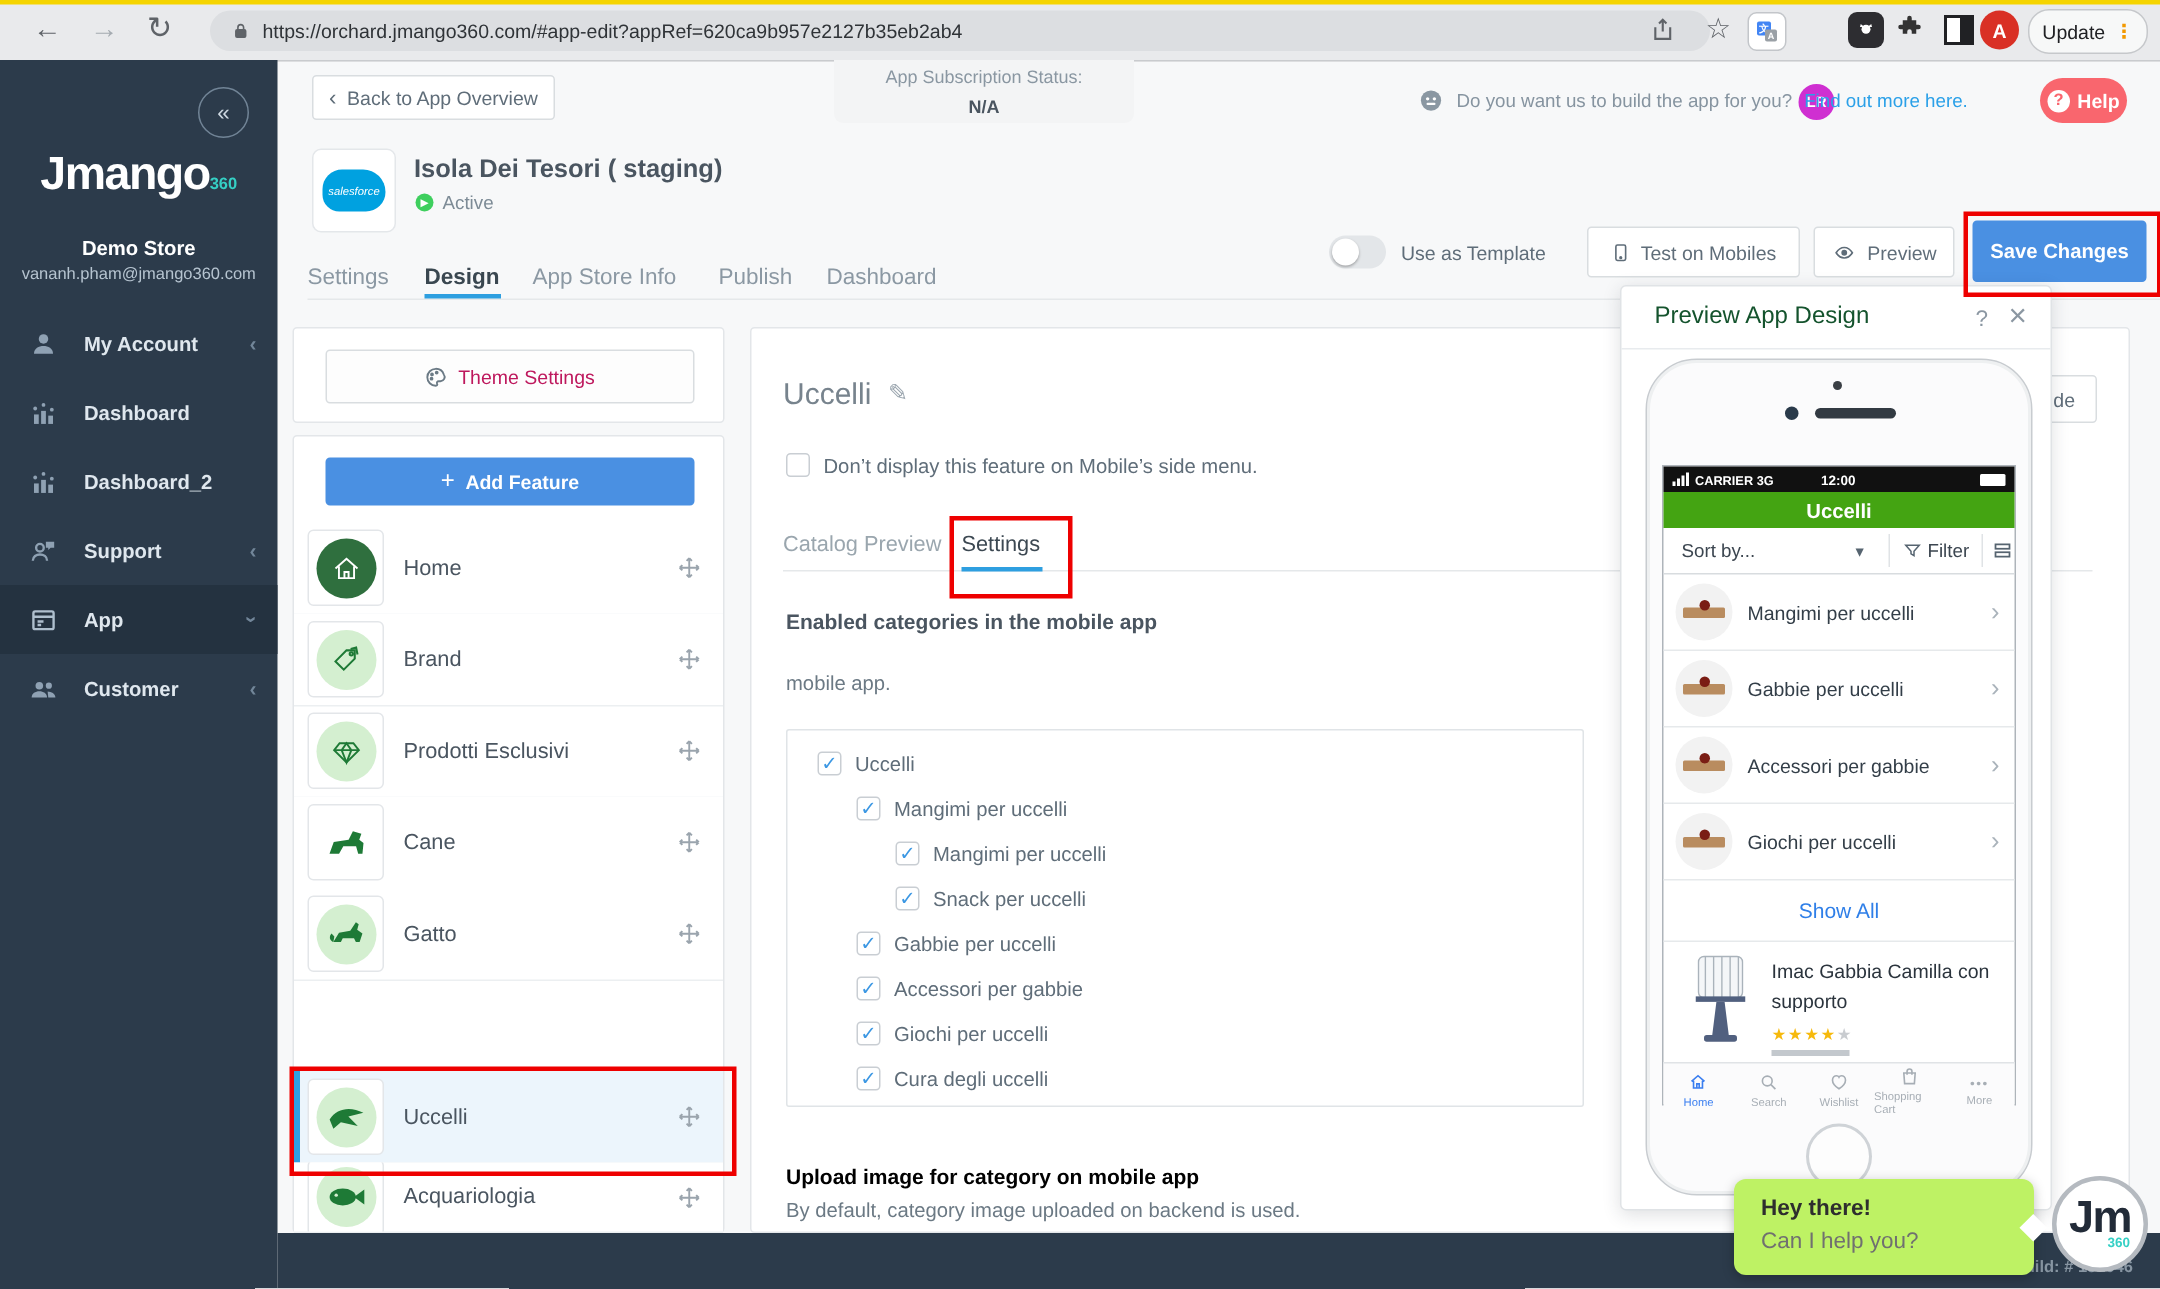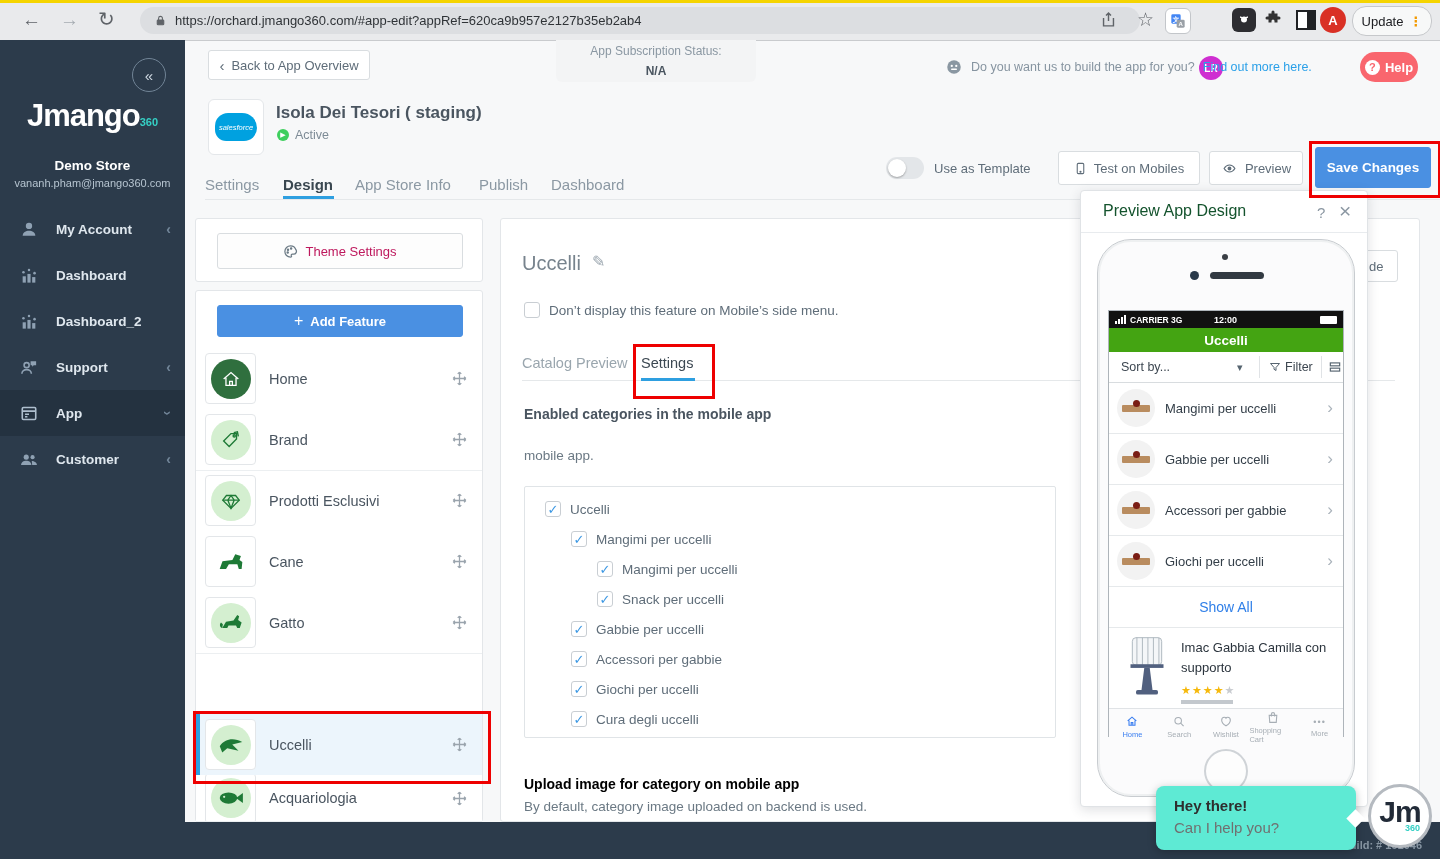--- a/index.html
+++ b/index.html
@@ -62,21 +62,21 @@
   .perch{position:absolute;left:5px;top:16px;width:28px;height:7px;background:#b98c5f;border-radius:1px;}
   .birddot{position:absolute;left:16px;top:11px;width:7px;height:7px;background:#7a1d14;border-radius:50%;}
   .cat-label{margin-left:10px;font-size:13px;color:#333e48;}
   .cat-chev{position:absolute;right:10px;color:#aab3bb;font-size:17px;}
   .ptab{flex:1;display:flex;flex-direction:column;align-items:center;justify-content:center;gap:2px;color:#a7aeb5;}
   .ptab .plabel{font-size:7.5px;}
   .ptab.active{color:#3b7ff0;}
   .star{font-size:11px;color:#f6b90c;letter-spacing:1px;}
   .star.off{color:#c9ccd0;}
   
-  .chatbubble{position:absolute;left:1156px;top:786px;width:200px;height:64px;background:#5eead4;border-radius:8px;
+  .chatbubble{position:absolute;left:1156px;top:786px;width:200px;height:64px;background:#bef264;border-radius:8px;
               box-shadow:0 2px 8px rgba(0,0,0,.25);z-index:30;}
   .jmlogo{position:absolute;left:1368px;top:784px;width:64px;height:64px;border-radius:50%;background:#fff;
           border:3px solid #b5bac0;box-sizing:border-box;z-index:31;display:flex;align-items:center;justify-content:center;}
 </style>
 </head>
 <body>
 
 <div id="root">
 
   <div class="chrome">

